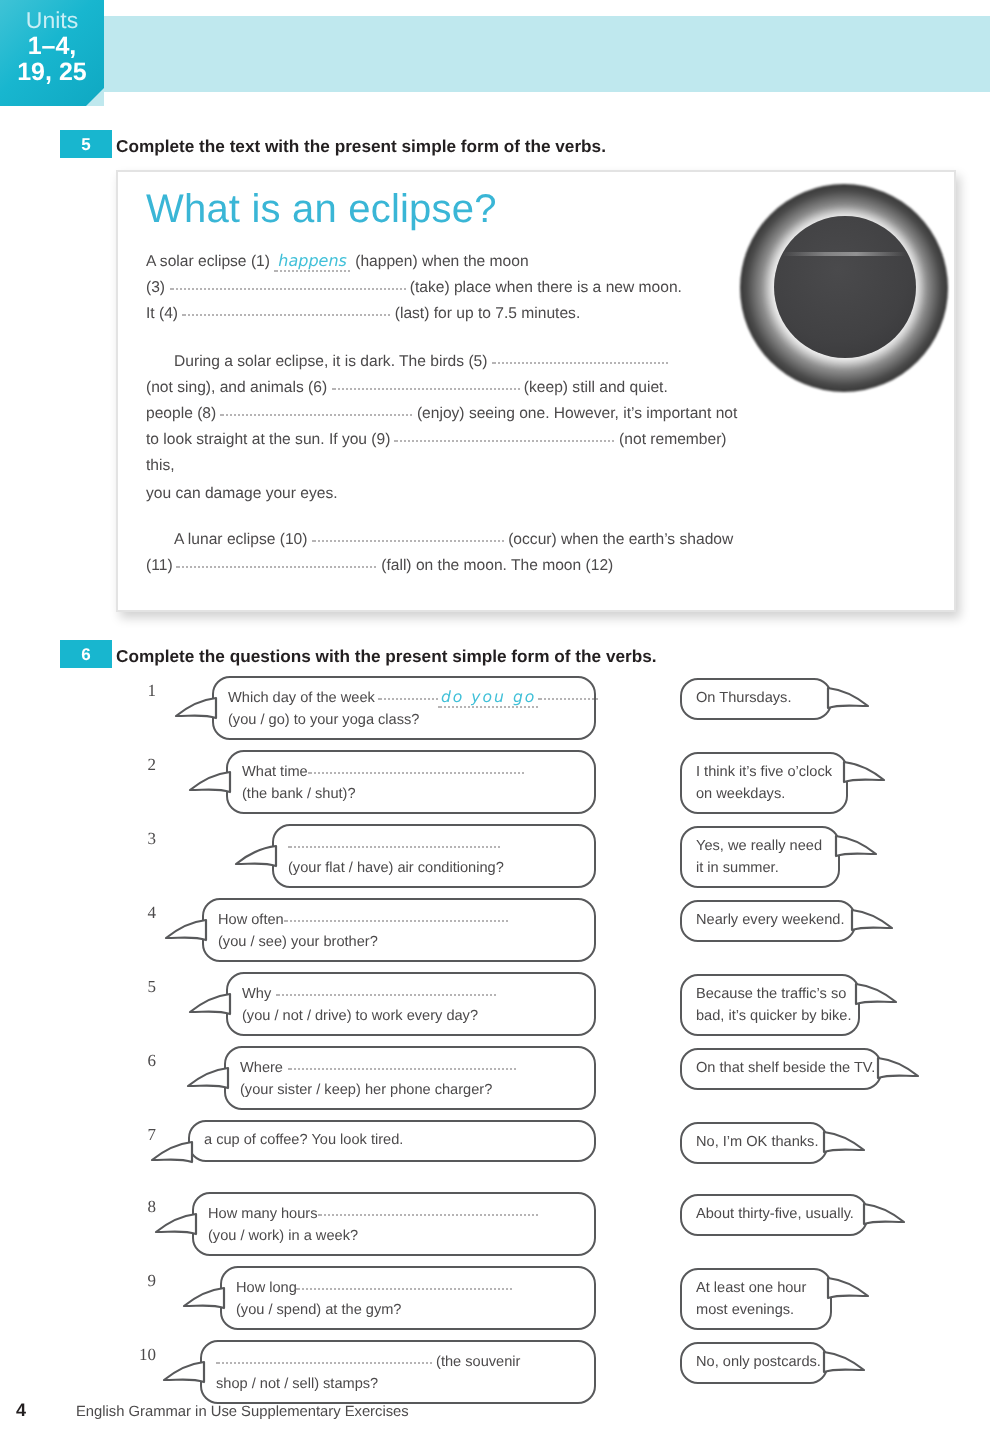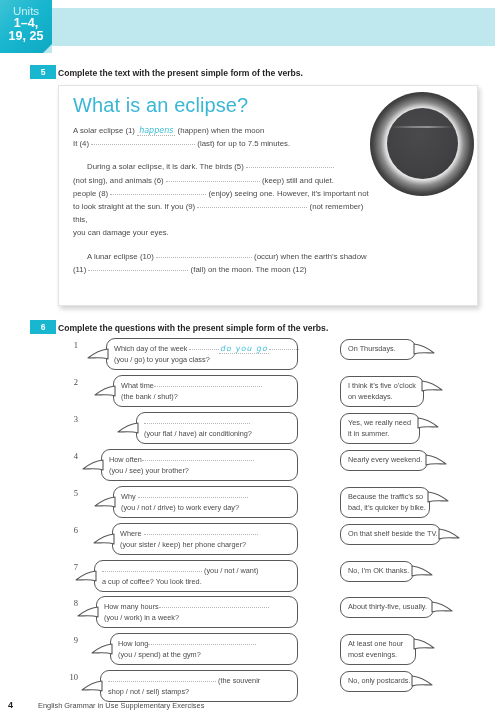--- a/index.html
+++ b/index.html
@@ -174,20 +174,21 @@
     <div class="panel-title">What is an eclipse?</div>
 
     <div class="eclipse-wrap">
       <div class="eclipse-glow"></div>
       <div class="eclipse-disc"></div>
       <div class="eclipse-streak"></div>
     </div>
 
     <div class="panel-body" id="panel-body">
         <p><span>A solar eclipse (1) </span><span class="ans">happens</span><span> (happen) when the moon</span></p>
+        <p><span>(3) </span><span class="blank" style="width: 118px;"></span><span> (take) place when there is a new moon.</span></p>
         <p><span>It (4) </span><span class="blank" style="width: 104px;"></span><span> (last) for up to 7.5 minutes.</span></p>
         <p class="indent"><span>During a solar eclipse, it is dark.  The birds (5) </span><span class="blank" style="width: 88px;"></span></p>
         <p><span>(not sing), and animals (6) </span><span class="blank" style="width: 94px;"></span><span> (keep) still and quiet.</span></p>
         <p><span>people (8) </span><span class="blank" style="width: 96px;"></span><span> (enjoy) seeing one.  However, it’s important not</span></p>
         <p><span>to look straight at the sun. If you (9) </span><span class="blank" style="width: 110px;"></span><span> (not remember) this,</span></p>
         <p><span>you can damage your eyes.</span></p>
         <p class="indent"><span>A lunar eclipse (10) </span><span class="blank" style="width: 96px;"></span><span> (occur) when the earth’s shadow</span></p>
         <p><span>(11) </span><span class="blank" style="width: 100px;"></span><span> (fall) on the moon.  The moon (12) </span></p>
       </div>
   </div>
@@ -302,21 +303,20 @@
       <div class="bubble" style="left: 340px; top: 524px; width: 101px;">
         <div class="line">On that shelf beside the TV.</div>
       </div>
       <div class="tail" style="left: 438px; top: 527px;">
         <svg width="22" height="14" viewBox="0 0 22 14">
           <path d="M1,2 C10,3 16,7 21,11 C13,11 7,10 1,12 Z" fill="#ffffff" stroke="#58595b" stroke-width="1.1" stroke-linejoin="round"></path>
         </svg>
       </div>
       <div class="qnum" style="left: 62px; top: 562px;">7</div>
       <div class="bubble" style="left: 94px; top: 560px; width: 204px;">
-        <div class="line"><span class="blank" style="width: 100px;"></span><span> (you / not / want)</span></div>
         <div class="line"><span>a cup of coffee? You look tired.</span></div>
       </div>
       <div class="tail" style="left: 75px; top: 569px;">
         <svg width="22" height="14" viewBox="0 0 22 14">
           <path d="M21,2 C12,3 6,7 1,11 C9,11 15,10 21,12 Z" fill="#ffffff" stroke="#58595b" stroke-width="1.1" stroke-linejoin="round"></path>
         </svg>
       </div>
       <div class="bubble" style="left: 340px; top: 561px; width: 74px;">
         <div class="line">No, I’m OK thanks.</div>
       </div>

